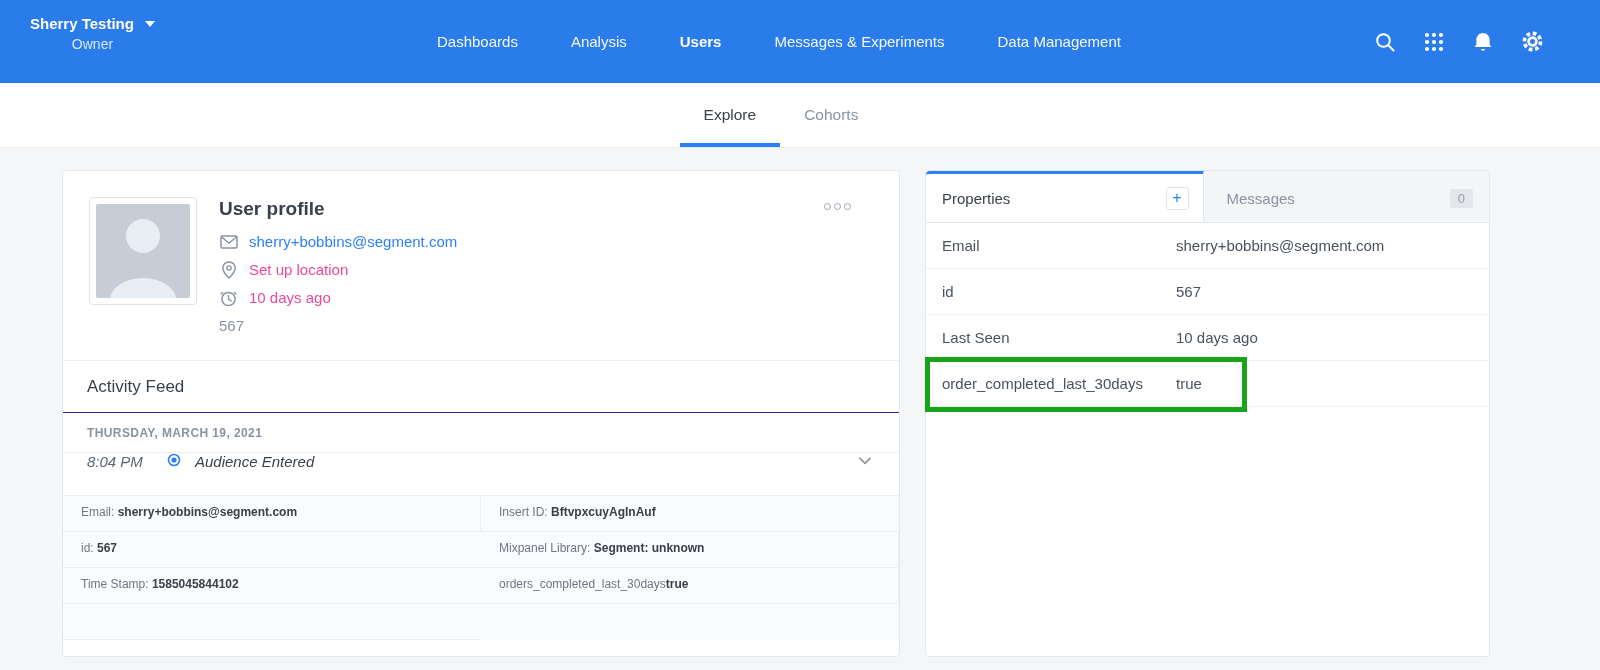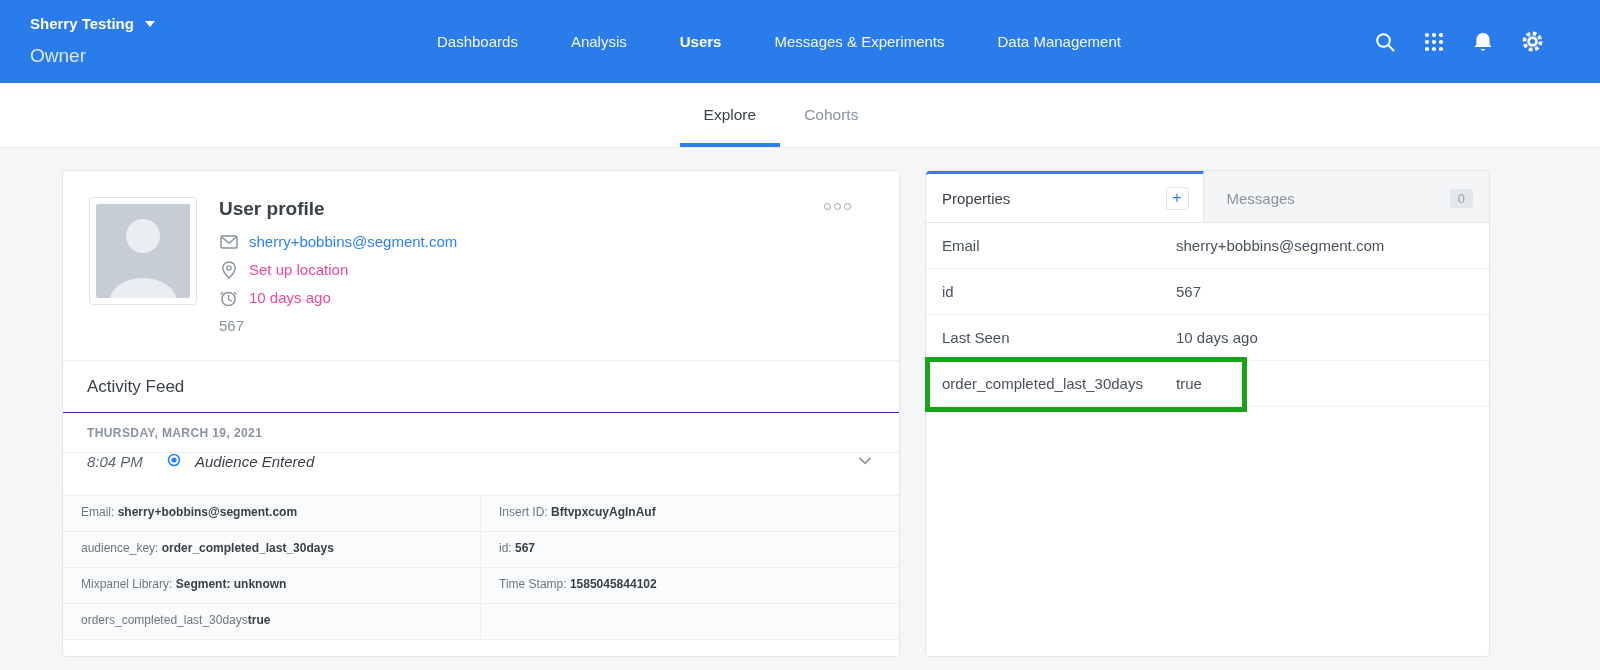--- a/index.html
+++ b/index.html
@@ -4,21 +4,21 @@
 <style>
   * { box-sizing: border-box; margin: 0; padding: 0; }
   html,body { width:1600px; height:670px; overflow:hidden; }
   body { font-family:"Liberation Sans", sans-serif; background:#f5f6f8; }
 
   
   .topnav { position:relative; height:83px; background:#2b7ceb; color:#fff; }
   .account { position:absolute; left:30px; top:15px; cursor:pointer; }
   .account-name { display:flex; align-items:center; gap:11px; font-weight:bold; font-size:15px; }
   .caret-down { width:0; height:0; border-left:5px solid transparent; border-right:5px solid transparent; border-top:6px solid #fff; }
-  .account-role { margin-top:13px; font-size:19px; color:rgba(255,255,255,.82); }
+  .account-role { margin-top:4px; font-size:14px; color:rgba(255,255,255,.82);text-align:center; }
   .nav-items { position:absolute; left:437px; top:0; height:100%; display:flex; align-items:center; gap:53px; }
   .nav-item { font-size:15px; color:rgba(255,255,255,.95); cursor:pointer; white-space:nowrap; }
   .nav-item.active { font-weight:bold; color:#fff; }
   .nav-icons { position:absolute; right:56px; top:0; height:100%; display:flex; align-items:center; gap:25px; }
   .nav-icon { display:flex; align-items:center; justify-content:center; width:24px; height:24px; cursor:pointer; }
 
   
   .subnav { height:65px; background:#fff; border-bottom:1px solid #e8eaee; display:flex; justify-content:center; }
   .subnav-inner { display:flex; position:relative; left:-19px; }
   .subtab { display:flex; align-items:center; padding:0 24px; font-size:15.5px; color:#8a93a0; cursor:pointer; border-bottom:4px solid transparent; padding-top:4px; }
@@ -204,21 +204,20 @@
       <span class="ev-chev">
         <svg width="12" height="8" viewBox="0 0 12 8">
             <path d="M1 1.3l5 5 5-5" fill="none" stroke="#8a93a0" stroke-width="1.7" stroke-linecap="round"></path>
           </svg>
       </span>
     </div>
 
     <div class="details-grid">
       <div class="dcell lft"><span>Email: </span><b>sherry+bobbins@segment.com</b></div>
       <div class="dcell"><span>Insert ID: </span><b>BftvpxcuyAgInAuf</b></div>
-      <div class="dcell lft"><span>audience_key: </span><b>order_completed_last_30days</b></div>
       <div class="dcell"><span>id: </span><b>567</b></div>
       <div class="dcell lft"><span>Mixpanel Library: </span><b>Segment: unknown</b></div>
       <div class="dcell"><span>Time Stamp: </span><b>1585045844102</b></div>
       <div class="dcell lft"><span>orders_completed_last_30days</span><b>true</b></div>
       <div class="dcell"><span></span><b></b></div>
     </div>
   </section>
 
   <section class="card card-right">
     <div class="ptabs">

